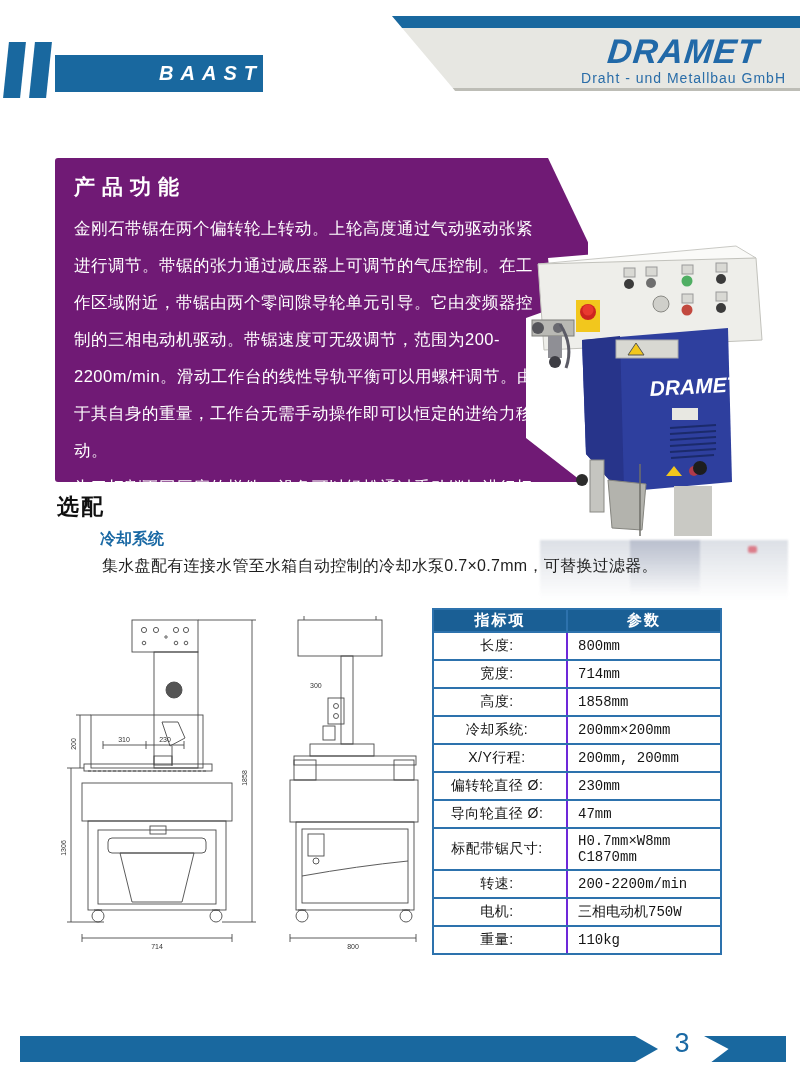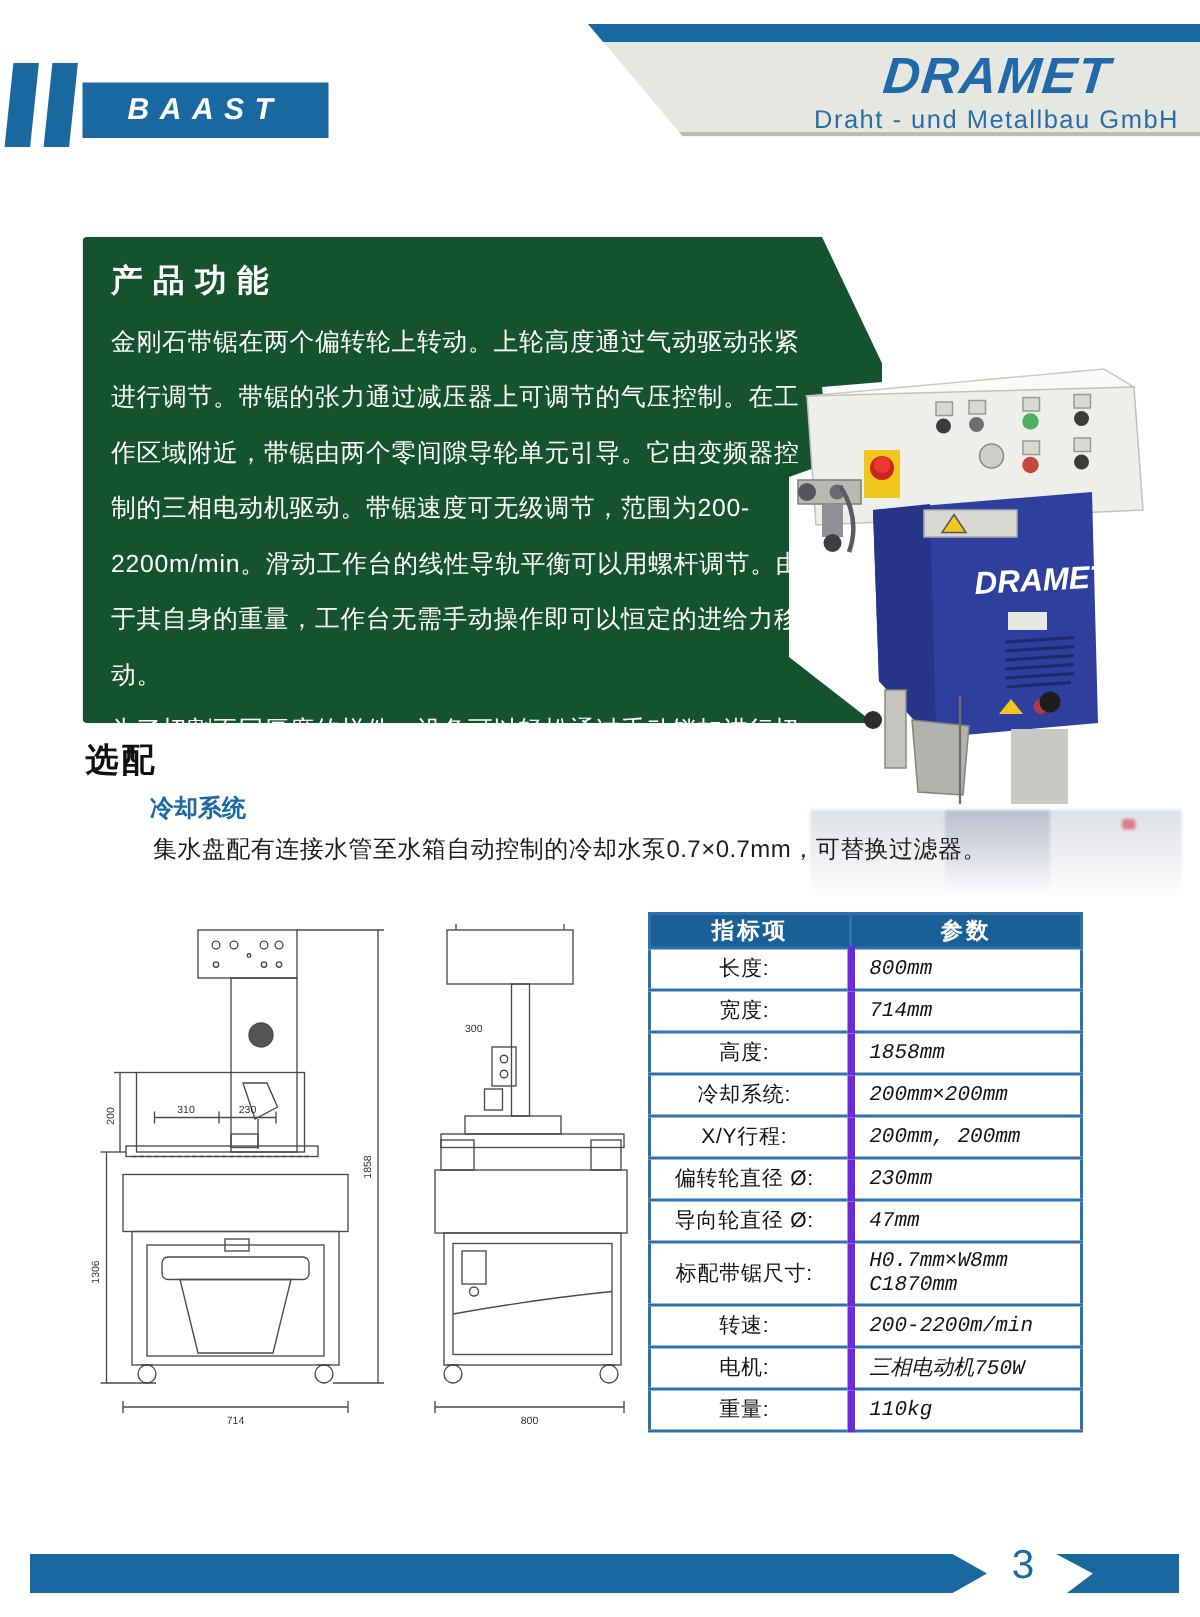--- a/index.html
+++ b/index.html
@@ -8,44 +8,44 @@
   .page {
     position:relative; width:800px; height:1078px; background:#ffffff;
     overflow:hidden; margin:0 auto;
   }
 
   
   .hbar { position:absolute; background:#19689f; transform:skewX(-6deg); }
   .hbar1 { left:6px;  top:42px; width:17px; height:56px; }
   .hbar2 { left:32px; top:42px; width:17px; height:56px; }
   .baast {
-    position:absolute; left:55px; top:55px; width:164px; height:37px;
-    background:#19689f; display:flex; align-items:center; justify-content:center;
+    position:absolute; left:55px; top:55px; width:208px; height:37px;
+    background:#19689f; display:flex; align-items:center; justify-content:flex-end;
   }
   .baast span {
     color:#fff; font-style:italic; font-weight:bold; font-size:20px; letter-spacing:7px;
   }
   .banner {
     position:absolute; left:392px; top:16px; width:408px; height:75px;
     background:#e7e7e2;
     clip-path:polygon(0 0,100% 0,100% 100%,15.5% 100%);
   }
   .banner .stripe { position:absolute; left:0; top:0; width:100%; height:12px; background:#19689f; }
   .banner .shade  { position:absolute; left:0; bottom:0; width:100%; height:3px; background:#bdbdb6; }
   .dramet-block { position:absolute; right:14px; top:18px; text-align:center; }
   .dramet-logo {
     color:#2169a8; font-size:34px; font-weight:bold; font-style:italic;
     letter-spacing:1px; transform:skewX(-6deg); line-height:34px;
   }
-  .dramet-sub { color:#2a6da8; font-size:17px; letter-spacing:1px; margin-top:2px; }
+  .dramet-sub { color:#2a6da8; font-size:14px; letter-spacing:1px; margin-top:2px; }
 
   
   .feature-panel {
     position:absolute; left:55px; top:158px; width:533px; height:324px;
-    background:#14532d; border-radius:3px;
+    background:#701a75; border-radius:3px;
     clip-path:polygon(0 0, 92.5% 0, 100% 26%, 100% 100%, 0 100%);
     padding:15px 0 0 19px; color:#fff;
   }
   .feature-title { font-size:21px; font-weight:bold; letter-spacing:7px; margin-bottom:9px; }
   .feature-panel p {
     width:464px; font-size:16.5px; line-height:37px; letter-spacing:0.5px;
   }
 
   
   .machine { position:absolute; left:524px; top:228px; }
@@ -71,21 +71,21 @@
   
   .spec { position:absolute; left:432px; top:608px; width:290px; border-collapse:collapse; }
   .spec th {
     background:#1a5f95; color:#fff; font-size:15px; font-weight:bold;
     height:23px; letter-spacing:2px;
   }
   .spec th.val-h { border-left:2px solid #f9a8d4; }
   .spec, .spec td { border:2px solid #2d72ad; }
   .spec th { border:2px solid #2d72ad; border-bottom:none; }
   .spec td { border-left:none; border-right:none; }
-  .spec td.val { border-left:5px solid #6d28d9;font-style:italic; }
+  .spec td.val { border-left:2px solid #6d28d9; }
   .spec td { padding:4px 0; font-size:14px; color:#141414; }
   .spec td.lbl { width:134px; text-align:center; padding-right:6px; letter-spacing:0.5px; }
   .spec td.val { padding-left:10px; font-family:"Liberation Mono","Liberation Sans",monospace; white-space:pre-line; }
 
   
   .foot-arrow {
     position:absolute; left:20px; top:1036px; width:638px; height:26px; background:#19689f;
     clip-path:polygon(0 0,96.4% 0,100% 50%,96.4% 100%,0 100%);
     filter:drop-shadow(3px 3px 0 rgba(145,145,145,0.45));
   }

